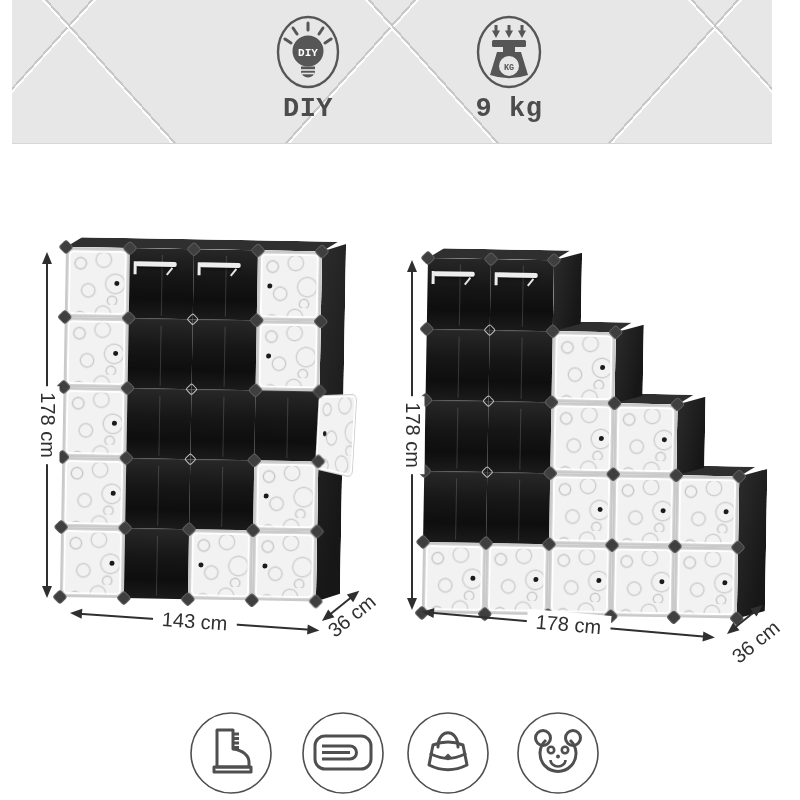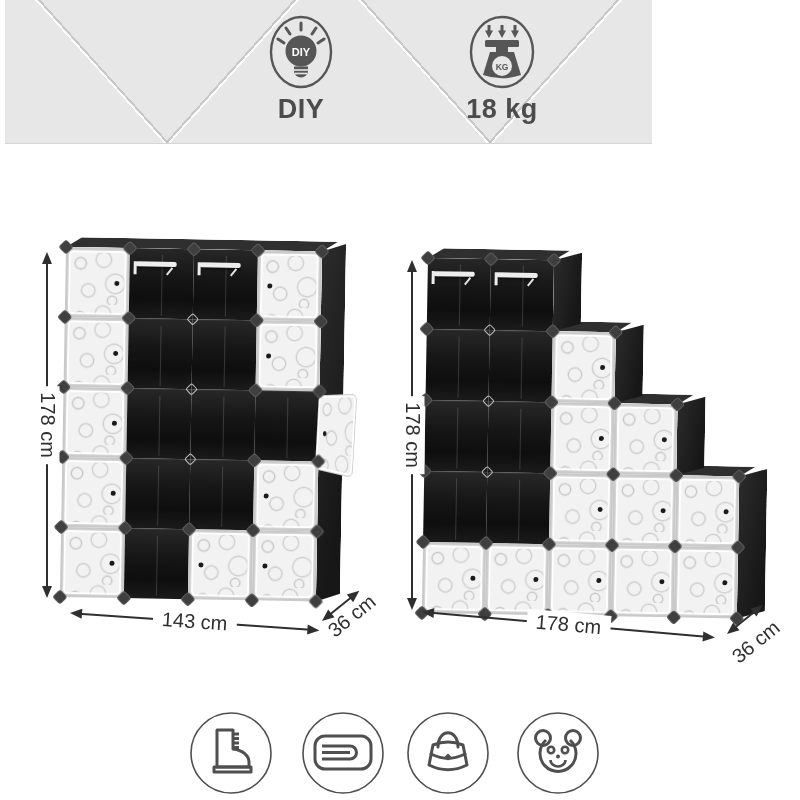--- a/index.html
+++ b/index.html
@@ -1,25 +1,25 @@
 <!DOCTYPE html>
 <html><head>
 <meta charset="utf-8">
 <style>
   html,body{margin:0;padding:0;background:#fff;}
   .stage{position:relative;width:800px;height:800px;background:#ffffff;overflow:hidden;
          font-family:"Liberation Sans","DejaVu Sans",sans-serif;}
 
   
-  .banner{position:absolute;left:5px;top:0;width:647px;height:143px;
+  .banner{position:absolute;left:12px;top:0;width:760px;height:143px;
     background-color:#e7e7e7;
     background-image:
       repeating-linear-gradient(48deg,  rgba(255,255,255,0) 0 118px, rgba(255,255,255,.9) 118px 120px, rgba(186,186,186,.7) 120px 122px, rgba(255,255,255,0) 122px 240px),
       repeating-linear-gradient(-48deg, rgba(255,255,255,0) 0 118px, rgba(255,255,255,.9) 118px 120px, rgba(186,186,186,.7) 120px 122px, rgba(255,255,255,0) 122px 240px);
-    border-bottom:1px solid #d6d6d6;}
+    border-bottom:1px solid #d6d6d6;font-family:Liberation Mono, monospace;}
   .feature{position:absolute;top:10px;width:130px;text-align:center;}
   .feature svg{display:block;margin:0 auto;}
   .feature-label{margin-top:2px;font-size:27px;font-weight:bold;color:#4c4c4c;letter-spacing:.5px;}
 
   
   .unit-canvas{position:absolute;transform:rotate(1deg);transform-origin:left top;}
   .cell{position:absolute;box-sizing:border-box;}
   .opencell{background:linear-gradient(180deg,#272727 0%,#161616 40%,#0e0e0e 72%,#1b1b1b 100%);}
   .doorcell{background:#c9c9c9;padding:2px;}
   .door{position:relative;width:100%;height:100%;box-sizing:border-box;border-radius:6px;
@@ -100,21 +100,21 @@
         </g>
         <path d="M23 20.5 L31 20.5 L27 28 Z" fill="#565656"></path>
         <path d="M36 20.5 L44 20.5 L40 28 Z" fill="#565656"></path>
         <path d="M49 20.5 L57 20.5 L53 28 Z" fill="#565656"></path>
         <rect x="23" y="30" width="34" height="7" rx="1.5" fill="#565656"></rect>
         <rect x="34" y="37" width="12" height="5" fill="#565656"></rect>
         <path d="M28 42 H52 L59 65 Q40 71.5 21 65 Z" fill="#565656"></path>
         <circle cx="40" cy="56" r="10" fill="#e7e7e7"></circle>
         <text x="40" y="59.5" text-anchor="middle" font-size="8.5" font-weight="bold" fill="#565656">KG</text>
       </svg>
-      <div class="feature-label">18 kg</div>
+      <div class="feature-label">9 kg</div>
     </div>
   </header>
 
   <section>
     <div class="unit-canvas" id="unit0" style="left: 66px; top: 247px; width: 256px; height: 350px;">
         <div class="face top" style="left: 0px; top: -10px; width: 272px; height: 10px; clip-path: polygon(0px 10px, 16px 0px, 272px 0px, 256px 10px);"></div>
         <div class="face side" style="left: 256px; top: -8px; width: 24px; height: 358px; clip-path: polygon(0px 8px, 24px 0px, 24px 350px, 0px 358px);"></div>
         <div class="cell doorcell" style="left: 0px; top: 0px; width: 64px; height: 70px;">
           <div class="door pat">
             <div class="knob" style="right: 7px;"></div>

